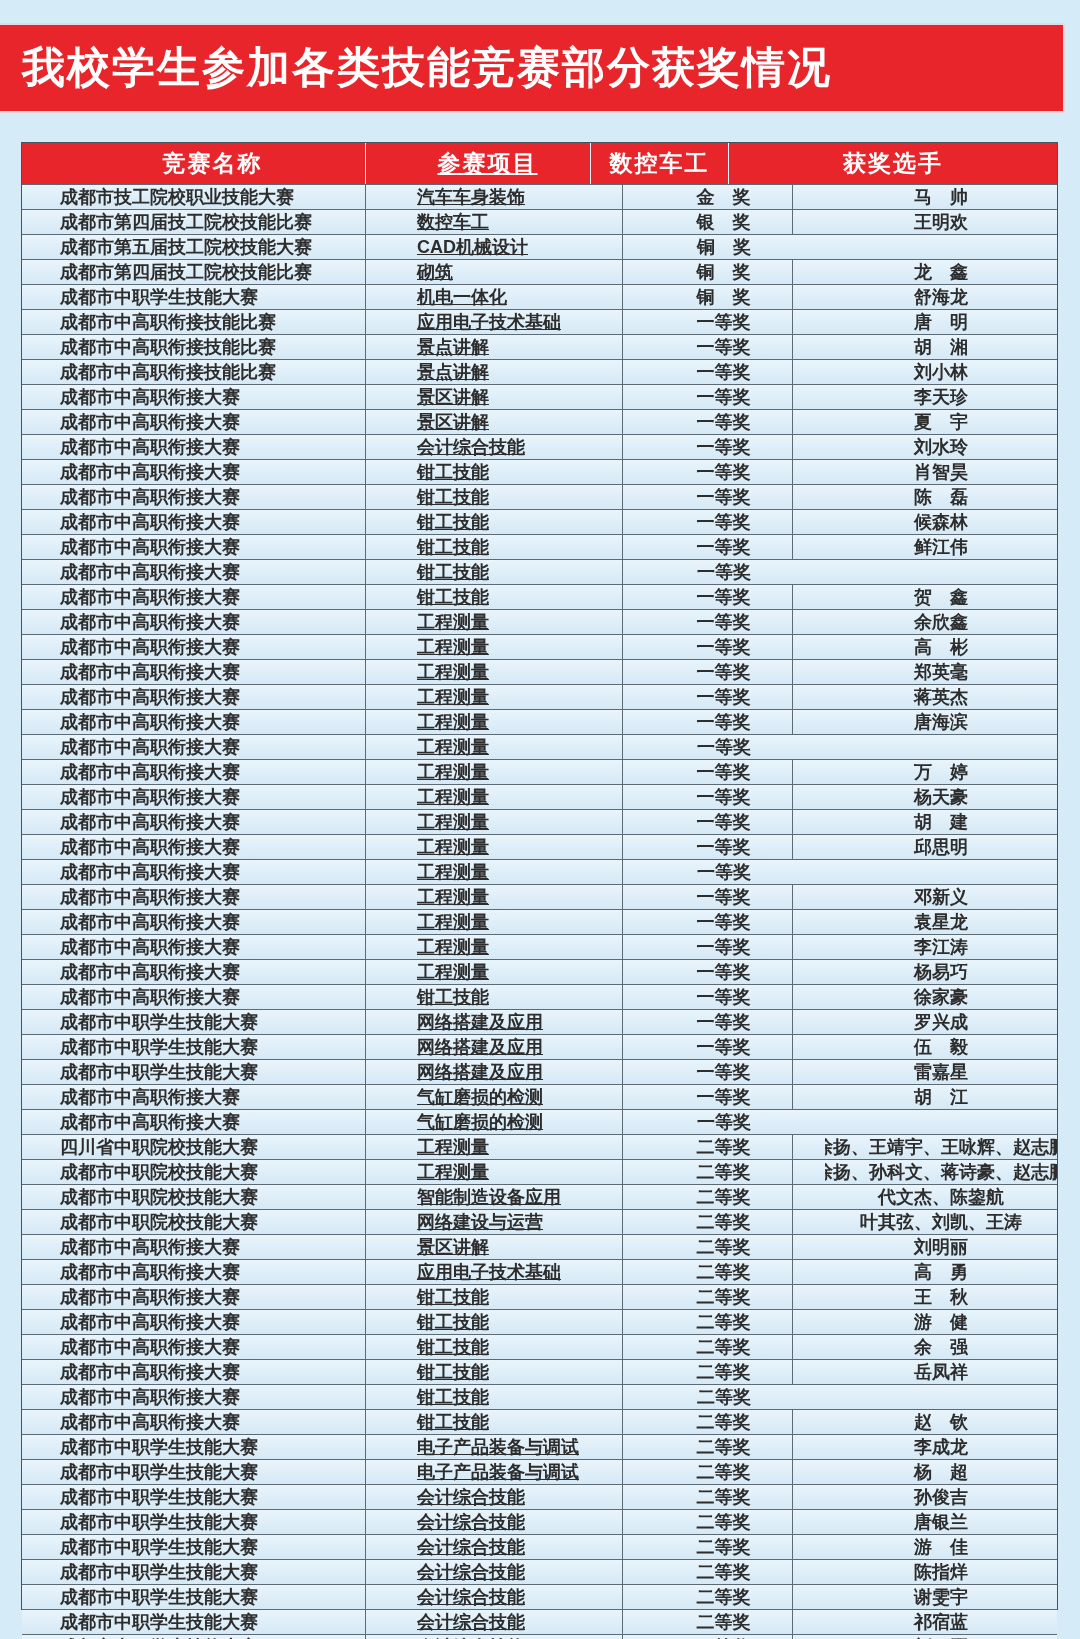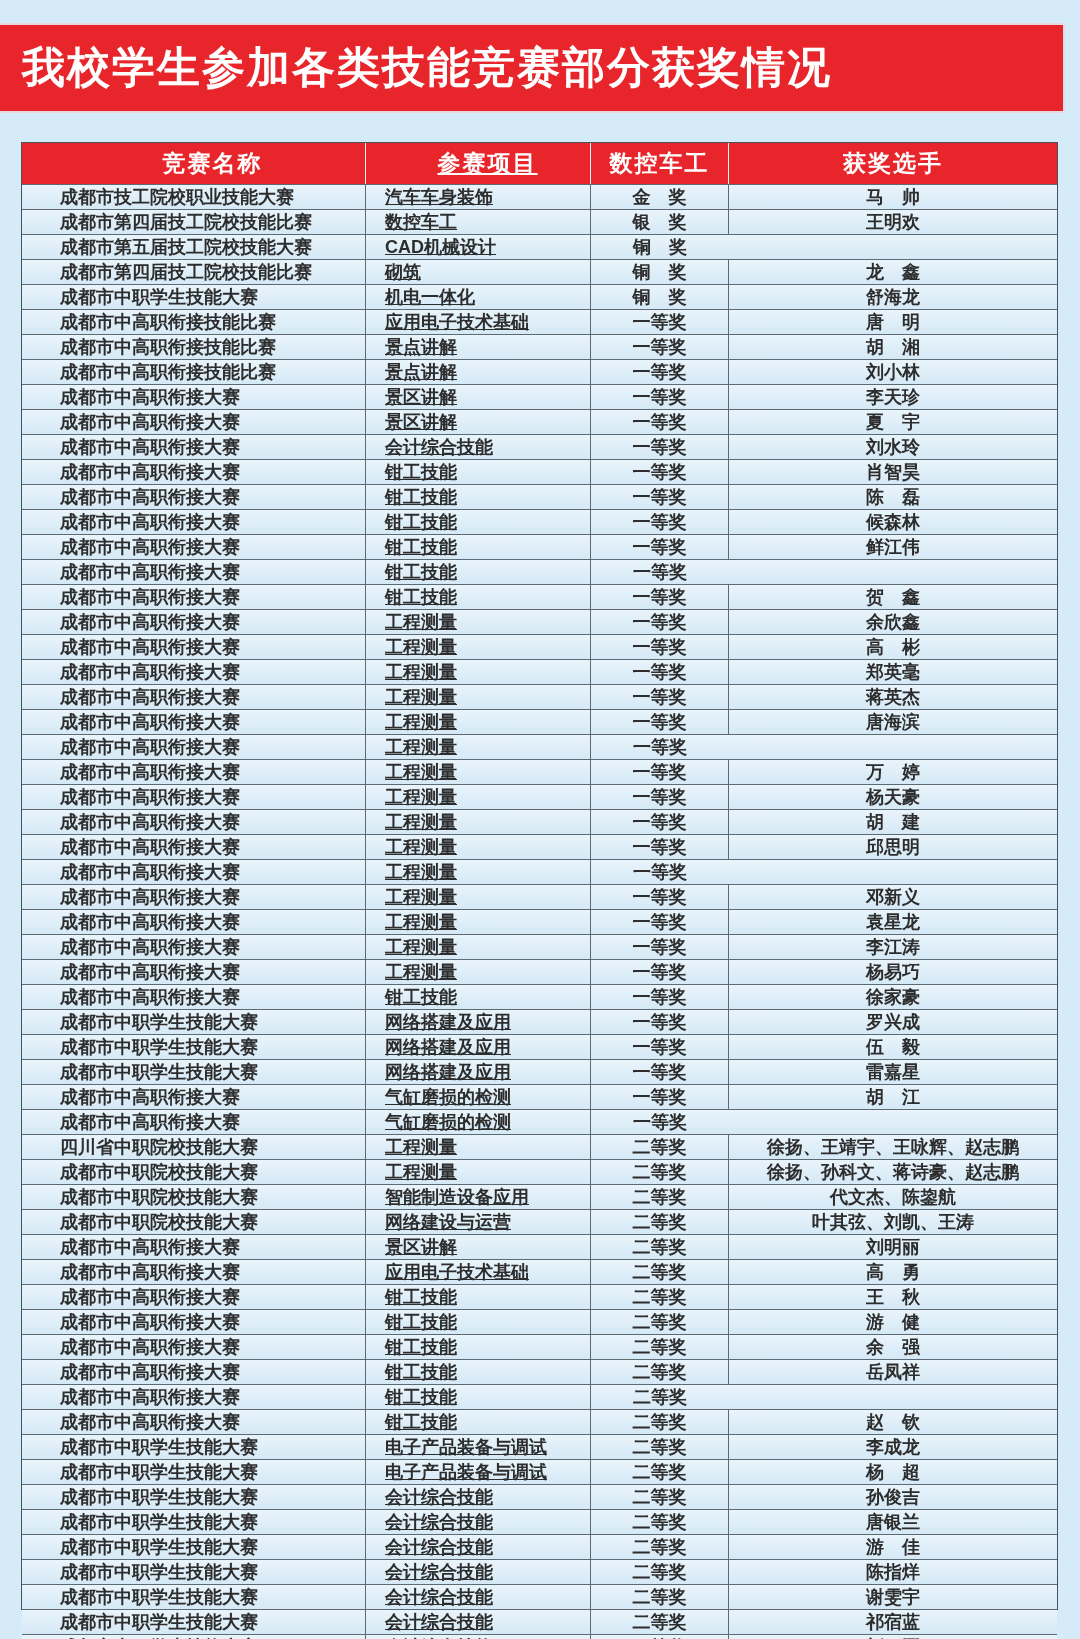--- a/index.html
+++ b/index.html
@@ -69,20 +69,21 @@
     flex: 1;
     display: flex;
     flex-direction: column;
   }
   .row {
     flex: 1;
     display: flex;
     border-top: 1px solid #5d6973;
     background: linear-gradient(180deg, #e9f4fb 0%, #d5e9f6 100%);
     min-height: 0;
+    gap: 32px;
   }
   .cell {
     font-size: 18px;
     color: #2d2d2d;
     font-weight: 600;
     display: flex;
     align-items: center;
     box-sizing: border-box;
     border-right: 1px solid #5d6973;
     white-space: nowrap;

